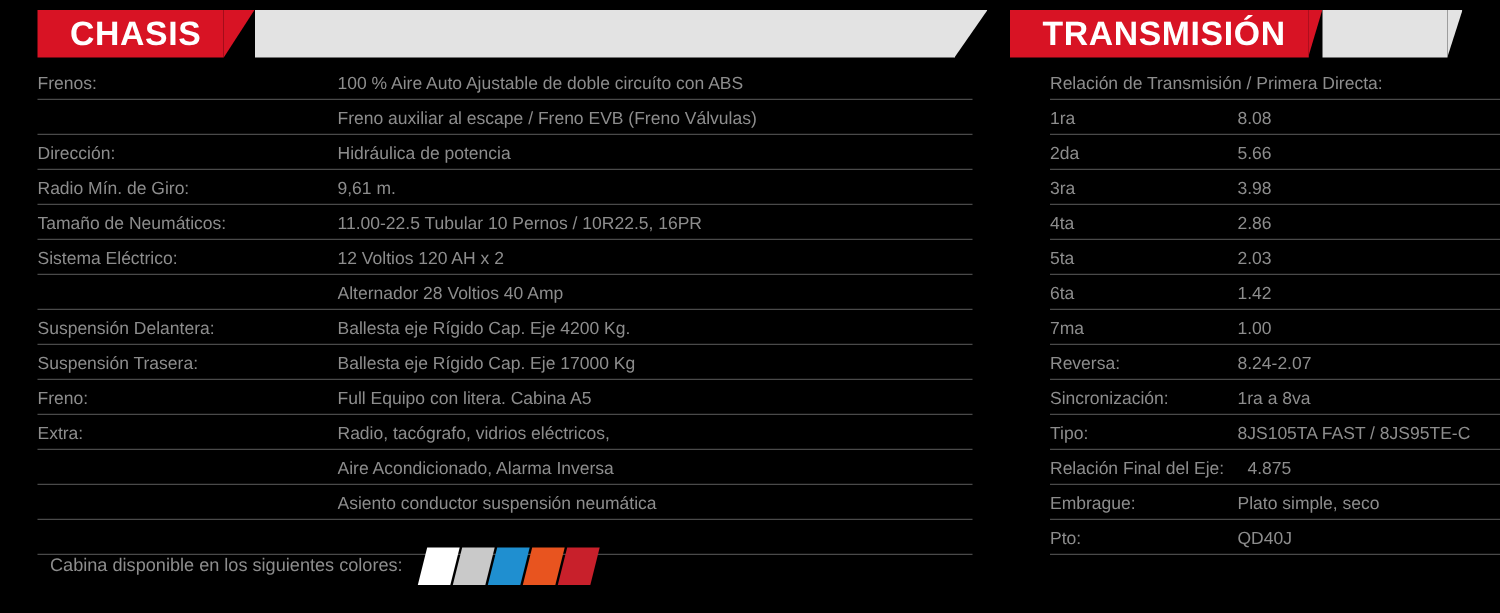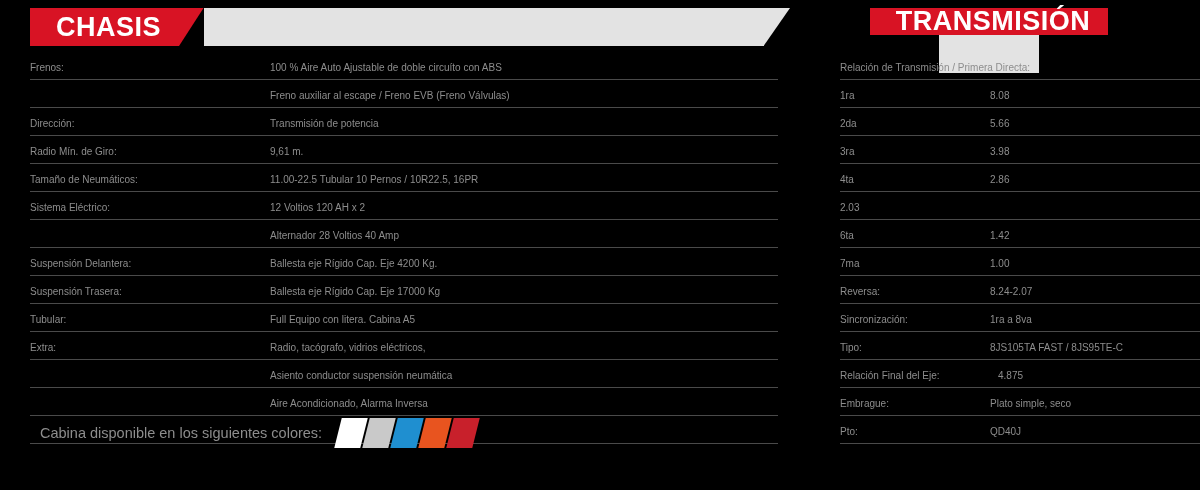--- a/index.html
+++ b/index.html
@@ -34,47 +34,47 @@
   .banner .grey {
     height: 38px; background: #e3e3e3; flex: 1;
   }
   .banner .grey-tip {
     width: 28px; height: 38px; background: #e3e3e3;
     clip-path: polygon(0 0, 100% 0, 0 100%);
   }
 
   #banner-chasis { left: 30px; width: 760px; }
   #banner-chasis .grey { width: 560px; flex: none; }
-  #banner-trans { left: 808px; width: 362px; flex-direction: column; }
+  #banner-trans { left: 808px; width: 362px; }
   #banner-trans .grey { width: 100px; flex: none; }
 
   
   .cols { position: absolute; top: 52px; left: 0; width: 1200px; }
   .col-left  { position: absolute; left: 30px;  width: 748px; }
   .col-right { position: absolute; left: 808px; width: 362px; margin-left: 32px; }
 
   .row {
     display: flex; align-items: flex-end;
     height: 28px;
     border-bottom: 1px solid #4a4a4a;
   }
   .row .label,
   .row .value {
-    color: #8d8d8d; font-size: 10px; line-height: 1;
+    color: #8d8d8d; font-size: 14px; line-height: 1;
     padding-bottom: 6px; white-space: nowrap; overflow: hidden;
   }
   .col-left .label { width: 240px; }
   .col-left .value { flex: 1; }
   .col-right .label { width: 150px; }
   .col-right .value { flex: 1; }
   .col-right .value.indent { padding-left: 8px; }
 
   
   .colors-note {
-    position: absolute; left: 30px; top: 418px;
+    position: absolute; left: 30px; top: 438px;
     display: flex; align-items: center; gap: 16px;
   }
   .colors-note .note-text {
     color: #8d8d8d; font-size: 14.5px; line-height: 1;
     padding-left: 10px;
   }
   .swatches { display: flex; align-items: center; }
   .swatch {
     width: 26px; height: 30px;
     transform: skewX(-14deg);
@@ -114,21 +114,21 @@
       <div class="row">
           <div class="label">Frenos:</div>
           <div class="value">100 % Aire Auto Ajustable de doble circuíto con ABS</div>
         </div>
       <div class="row">
           <div class="label"></div>
           <div class="value">Freno auxiliar al escape / Freno EVB (Freno Válvulas)</div>
         </div>
       <div class="row">
           <div class="label">Dirección:</div>
-          <div class="value">Transmisión de potencia</div>
+          <div class="value">Hidráulica de potencia</div>
         </div>
       <div class="row">
           <div class="label">Radio Mín. de Giro:</div>
           <div class="value">9,61 m.</div>
         </div>
       <div class="row">
           <div class="label">Tamaño de Neumáticos:</div>
           <div class="value">11.00-22.5 Tubular 10 Pernos / 10R22.5, 16PR</div>
         </div>
       <div class="row">
@@ -141,34 +141,34 @@
         </div>
       <div class="row">
           <div class="label">Suspensión Delantera:</div>
           <div class="value">Ballesta eje Rígido Cap. Eje 4200 Kg.</div>
         </div>
       <div class="row">
           <div class="label">Suspensión Trasera:</div>
           <div class="value">Ballesta eje Rígido Cap. Eje 17000 Kg</div>
         </div>
       <div class="row">
-          <div class="label">Tubular:</div>
+          <div class="label">Freno:</div>
           <div class="value">Full Equipo con litera. Cabina A5</div>
         </div>
       <div class="row">
           <div class="label">Extra:</div>
           <div class="value">Radio, tacógrafo, vidrios eléctricos,</div>
         </div>
       <div class="row">
           <div class="label"></div>
+          <div class="value">Aire Acondicionado, Alarma Inversa</div>
+        </div>
+      <div class="row">
+          <div class="label"></div>
           <div class="value">Asiento conductor suspensión neumática</div>
-        </div>
-      <div class="row">
-          <div class="label"></div>
-          <div class="value">Aire Acondicionado, Alarma Inversa</div>
         </div>
       <div class="row">
           <div class="label"></div>
           <div class="value"></div>
         </div>
     </div>
 
     <div class="col-right">
       <div class="row">
           <div class="label" style="width:auto;flex:1">Relación de Transmisión / Primera Directa:</div>
@@ -183,20 +183,21 @@
         </div>
       <div class="row">
           <div class="label">3ra</div>
           <div class="value">3.98</div>
         </div>
       <div class="row">
           <div class="label">4ta</div>
           <div class="value">2.86</div>
         </div>
       <div class="row">
+          <div class="label">5ta</div>
           <div class="value">2.03</div>
         </div>
       <div class="row">
           <div class="label">6ta</div>
           <div class="value">1.42</div>
         </div>
       <div class="row">
           <div class="label">7ma</div>
           <div class="value">1.00</div>
         </div>

